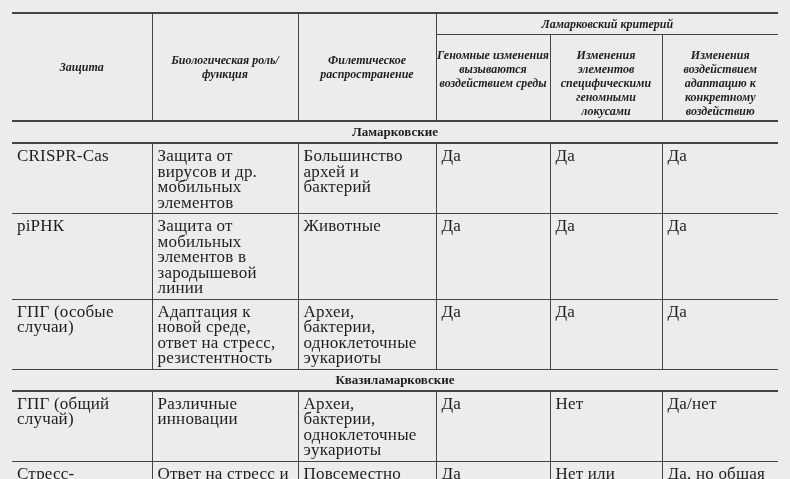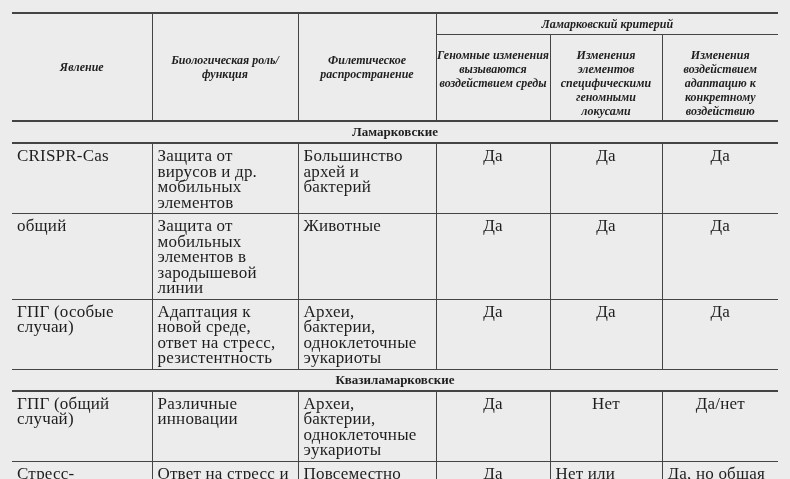--- a/index.html
+++ b/index.html
@@ -31,21 +31,21 @@
     border-bottom:2px solid #444;
   }
   tbody td.cell {
     font-size:17px; line-height:15.5px; letter-spacing:0.2px;
     padding:4px 5px 3px 5px;
     border-left:1.5px solid #444; border-right:1.5px solid #444;
     border-bottom:1.5px solid #444;
   }
   tbody td.cell:first-child { border-left:none; }
   tbody td.cell:last-child { border-right:none; }
-  td.center { text-align:center; }
+  td.center { text-align:left; }
   tr.last td.cell { border-bottom:2px solid #444; }
   tr.r1 td.cell { height:44px; }
   tr.r2 td.cell { height:74px; }
   tr.r3 td.cell { height:58px; }
   tr.r4 td.cell { height:44px;margin-top:30px; }
   tr.r5 td.cell { height:59px; }
 </style>
 </head>
 <body>
 
@@ -54,21 +54,21 @@
   <colgroup>
         <col class="c1">
         <col class="c2">
         <col class="c3">
         <col class="c4">
         <col class="c5">
         <col class="c6">
       </colgroup>
   <thead>
     <tr class="top">
-      <th class="main" rowspan="2">Явление</th>
+      <th class="main" rowspan="2">Защита</th>
       <th class="main" rowspan="2">Биологическая роль/ функция</th>
       <th class="main" rowspan="2">Филетическое распространение</th>
       <th class="crit" colspan="3">Ламарковский критерий</th>
     </tr>
     <tr class="sub">
       <th>Геномные изменения вызываются воздействием среды</th>
       <th>Изменения элементов специфическими геномными локусами</th>
       <th>Изменения воздействием адаптацию к конкретному воздействию</th>
     </tr>
   </thead>
@@ -78,21 +78,21 @@
     </tr>
     <tr class="r1">
       <td class="cell">CRISPR-Cas</td>
       <td class="cell">Защита от вирусов и др. мобильных элементов</td>
       <td class="cell">Большинство архей и бактерий</td>
       <td class="cell center">Да</td>
       <td class="cell center">Да</td>
       <td class="cell center">Да</td>
     </tr>
     <tr class="r2">
-      <td class="cell">общий</td>
+      <td class="cell">piРНК</td>
       <td class="cell">Защита от мобильных элементов в зародышевой линии</td>
       <td class="cell">Животные</td>
       <td class="cell center">Да</td>
       <td class="cell center">Да</td>
       <td class="cell center">Да</td>
     </tr>
     <tr class="r3">
       <td class="cell">ГПГ (особые случаи)</td>
       <td class="cell">Адаптация к новой среде, ответ на стресс, резистентность</td>
       <td class="cell">Археи, бактерии, одноклеточные эукариоты</td>

